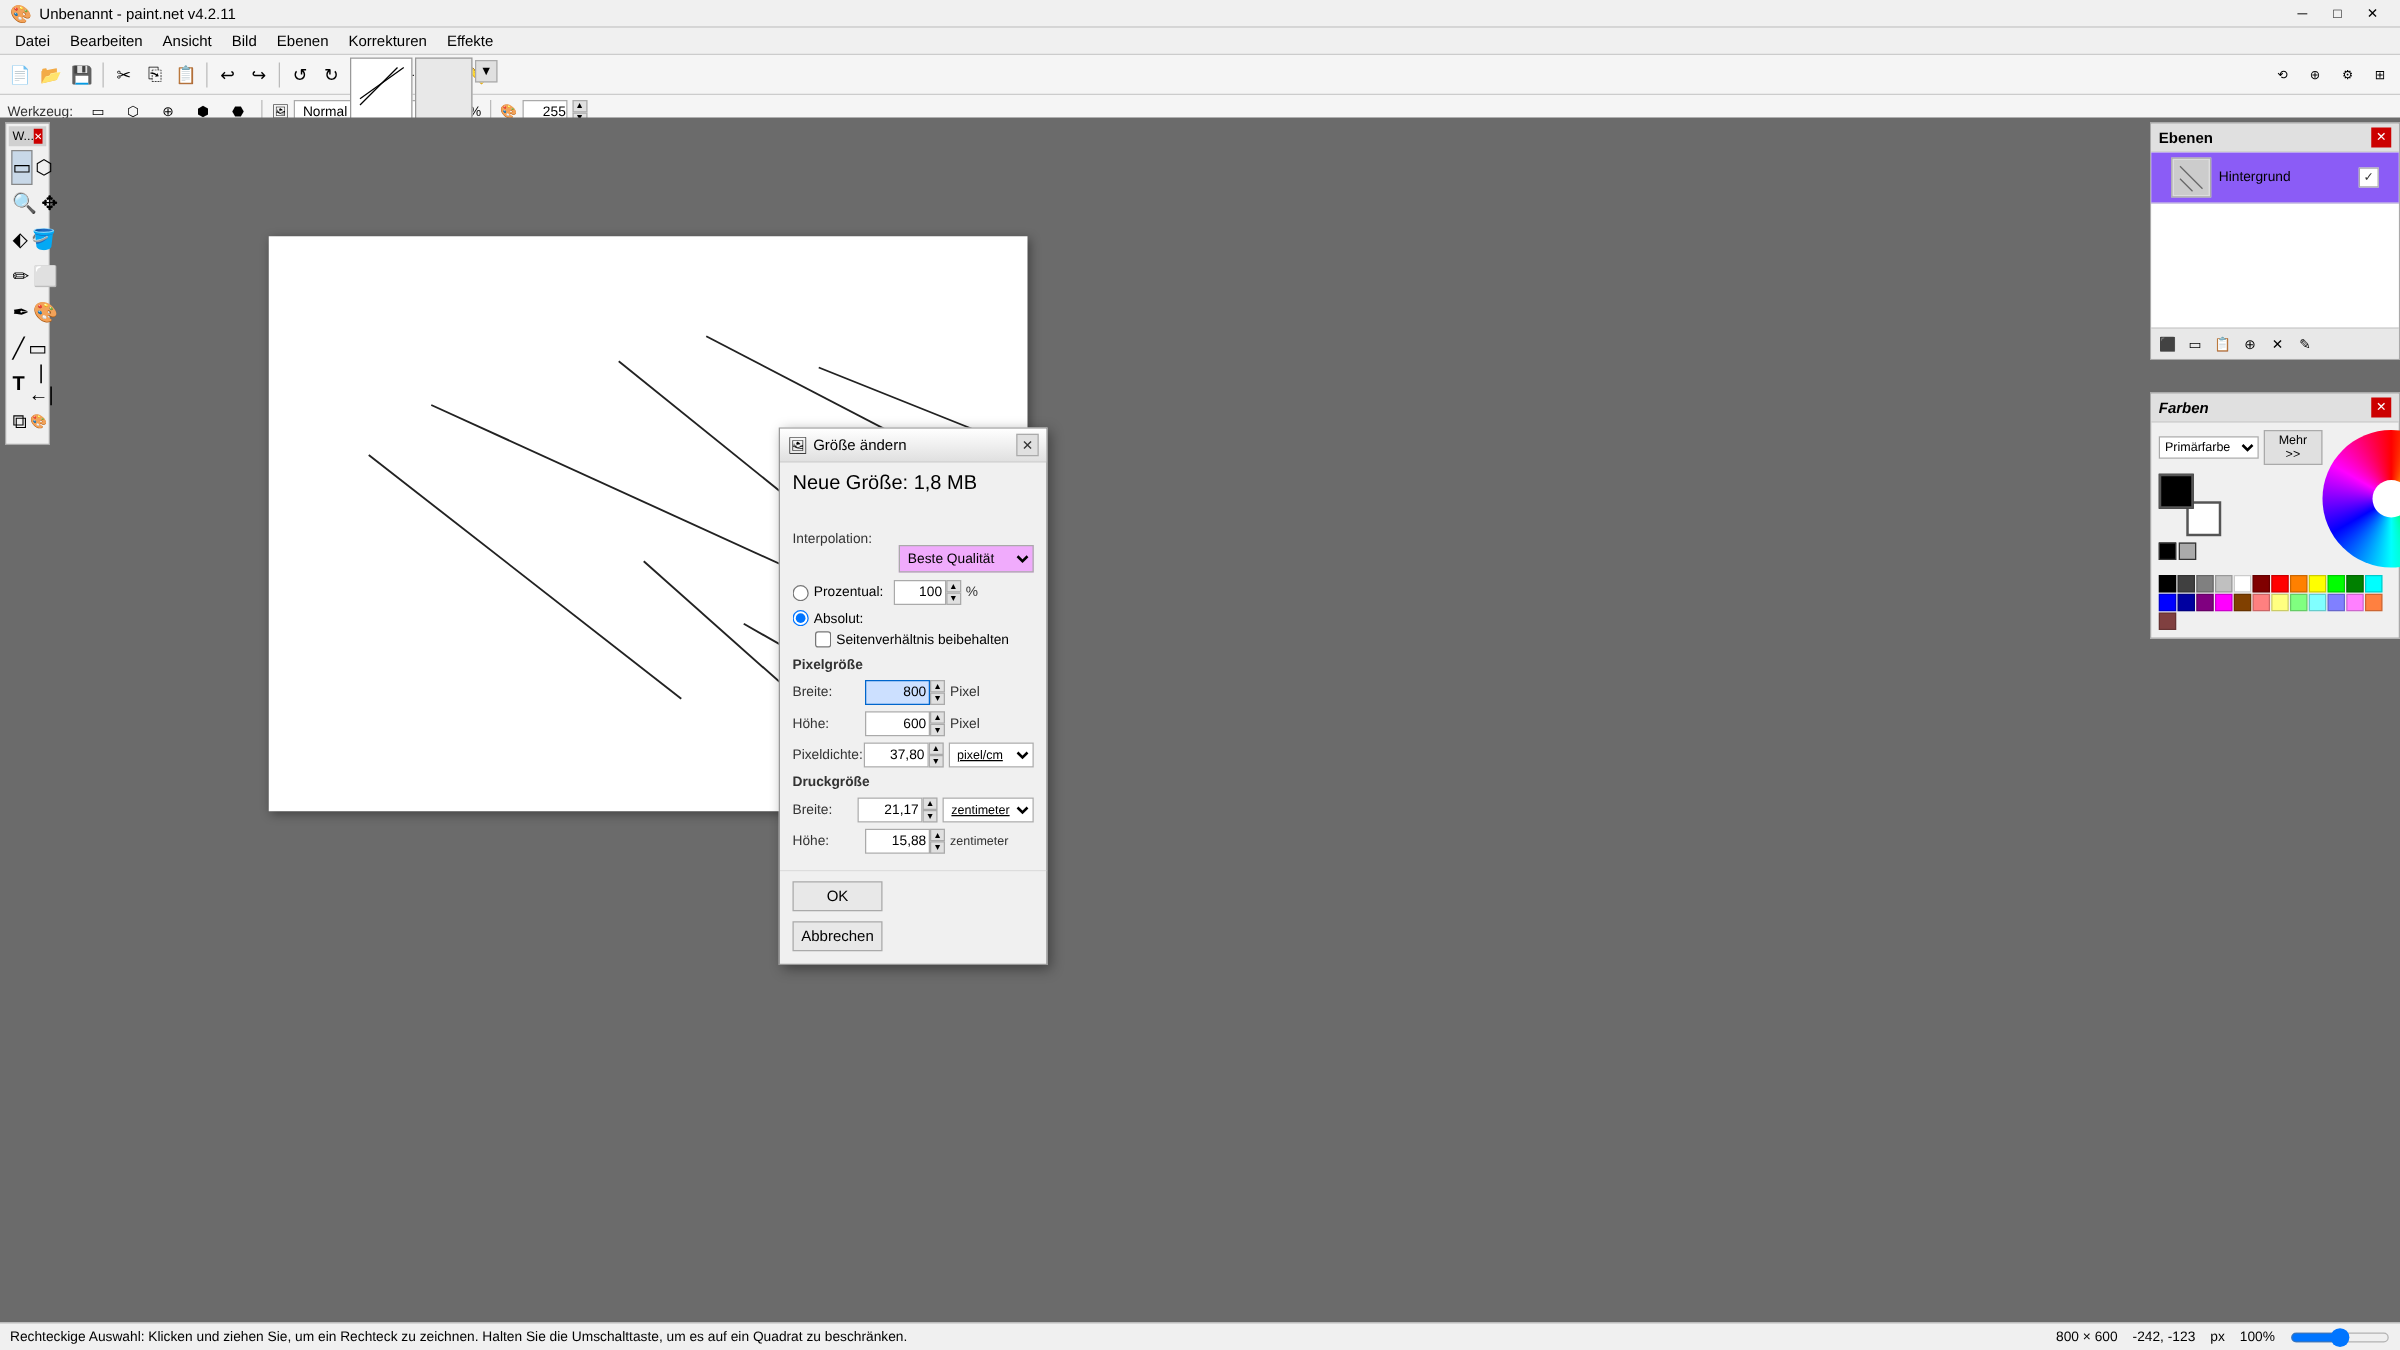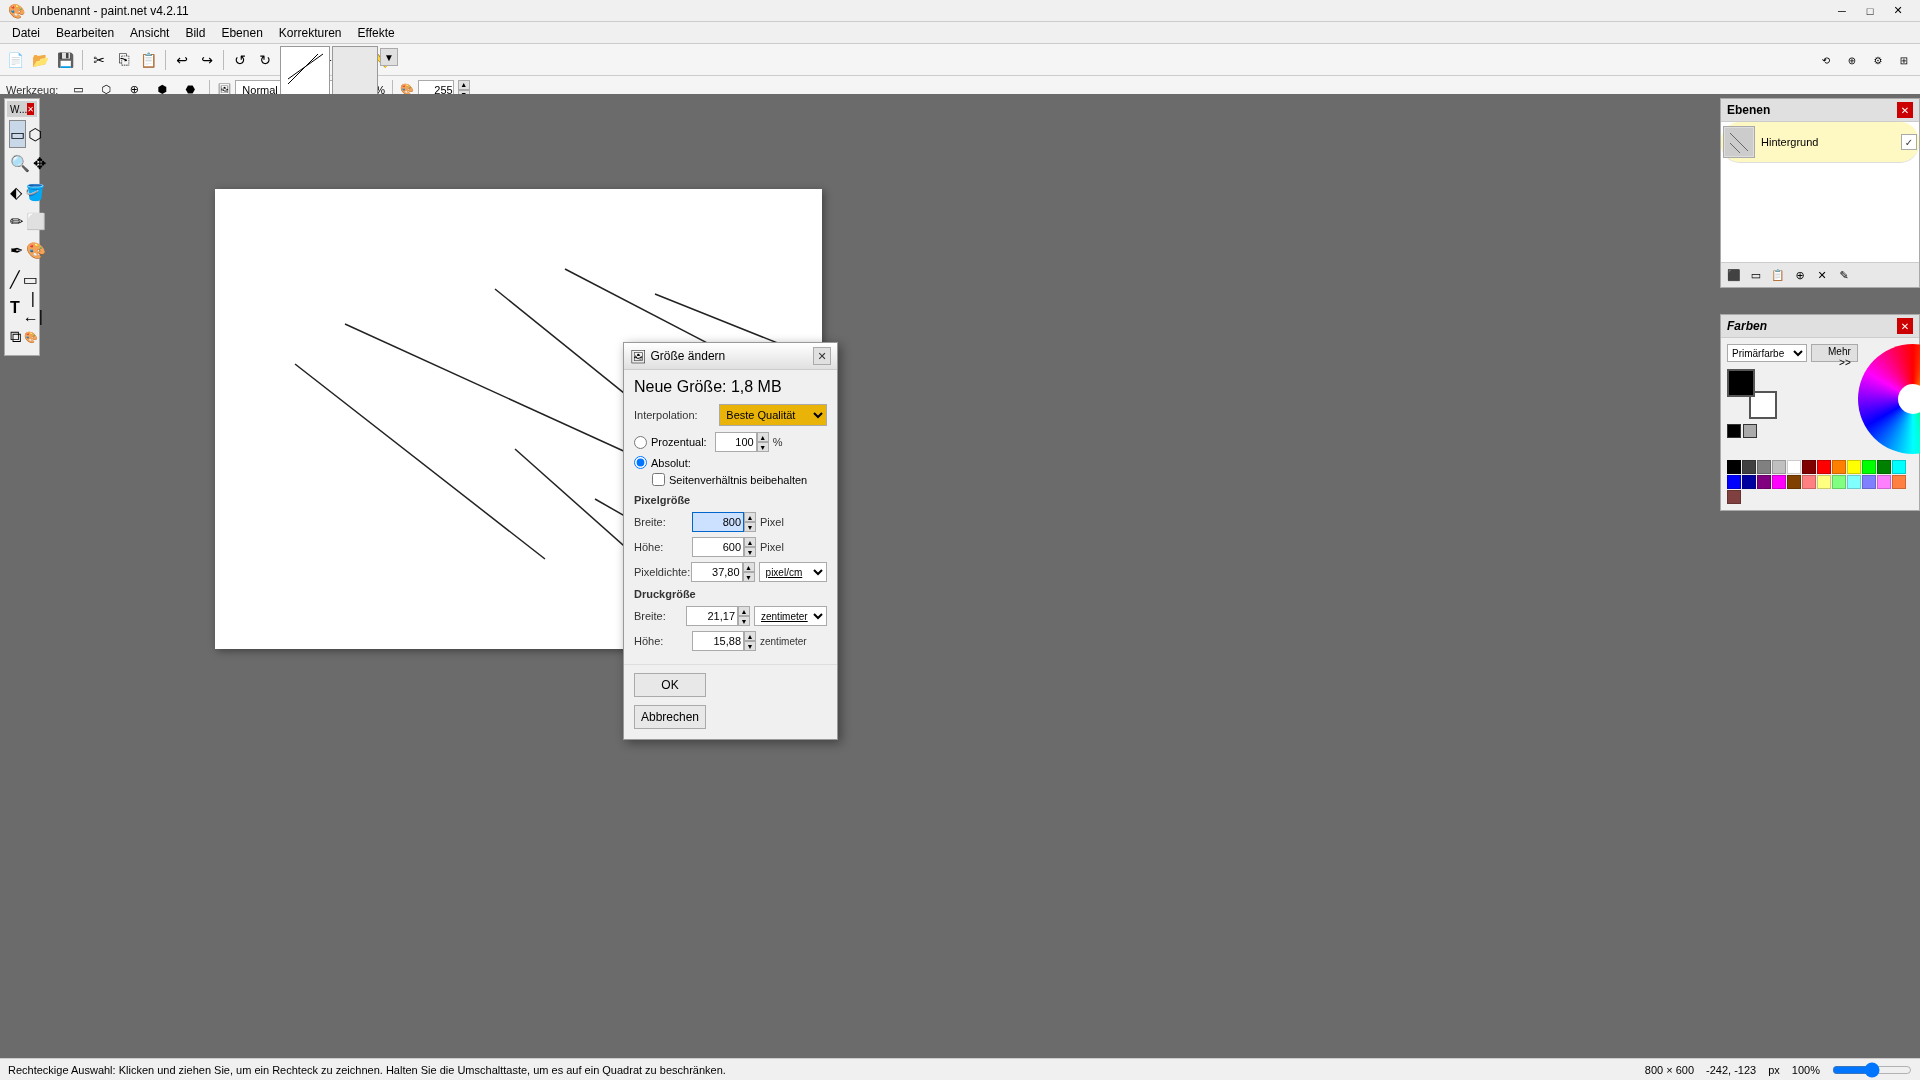--- a/index.html
+++ b/index.html
@@ -130,22 +130,22 @@
       font-size: 12px;
       font-weight: bold;
       border-bottom: 1px solid #ccc;
     }
     #layers-close {
       width: 16px; height: 16px; background: #cc0000; color: white;
       display: flex; align-items: center; justify-content: center; font-size: 10px;
       cursor: pointer; border: none;
     }
     .layer-item {
-      display: flex; align-items: center; padding: 4px 2px; gap: 6px;
-      border-bottom: 1px solid #ddd; background: #fef9c3; border-radius: 19px;
+      display: flex; align-items: center; padding: 4px 16px; gap: 6px;
+      border-bottom: 1px solid #ddd; background: #8b5cf6;
     }
     .layer-thumb {
       width: 32px; height: 32px; background: #ddd; border: 1px solid #aaa;
       display: flex; align-items: center; justify-content: center; font-size: 18px;
     }
     .layer-name { font-size: 11px; flex: 1; }
     .layer-check {
       width: 16px; height: 16px; border: 1px solid #aaa; background: white;
       display: flex; align-items: center; justify-content: center; font-size: 10px;
     }
@@ -178,21 +178,21 @@
     }
     #colors-close {
       width: 16px; height: 16px; background: #cc0000; color: white;
       display: flex; align-items: center; justify-content: center; font-size: 10px;
       cursor: pointer; border: none;
     }
     #colors-body { padding: 6px; }
     .color-select { font-size: 10px; height: 18px; border: 1px solid #aaa; background: white; }
     .more-btn {
       font-size: 10px; border: 1px solid #aaa; background: #e0e0e0; cursor: pointer;
-      padding: 1px 6px; height: 18px; text-align: right;
+      padding: 1px 6px; height: 28px;
     }
     #color-wheel {
       width: 110px; height: 110px;
       border-radius: 50%;
       background: conic-gradient(red, yellow, lime, cyan, blue, magenta, red);
       position: relative;
     }
     #color-wheel-inner {
       position: absolute;
       width: 30px; height: 30px;
@@ -254,22 +254,22 @@
       display: flex; align-items: center; justify-content: center; font-size: 11px;
       cursor: pointer; color: #333;
     }
     #dialog-body { padding: 8px 10px; }
 
     .dialog-row { display: flex; align-items: center; margin-bottom: 6px; }
     .dialog-label { font-size: 11px; color: #333; }
     .dialog-new-size { font-size: 16px; margin-bottom: 8px; }
 
     .dialog-select {
-      height: 22px; border: 1px solid #aaa; background: #eab308; font-size: 11px;
-      width: 115px; cursor: pointer; padding: 0 2px;
+      height: 22px; border: 1px solid #aaa; background: #f0abfc; font-size: 11px;
+      width: 115px; cursor: pointer; padding: 0 2px; margin-top: 32px;
     }
 
     .radio-row { display: flex; align-items: center; gap: 4px; margin-bottom: 4px; }
     .radio-row input[type=radio] { cursor: pointer; }
 
     .checkbox-row { display: flex; align-items: center; gap: 4px; margin-bottom: 8px; padding-left: 18px; }
     .checkbox-row input[type=checkbox] { cursor: pointer; }
 
     .section-label { font-size: 11px; font-weight: bold; margin-bottom: 6px; color: #333; }
 

